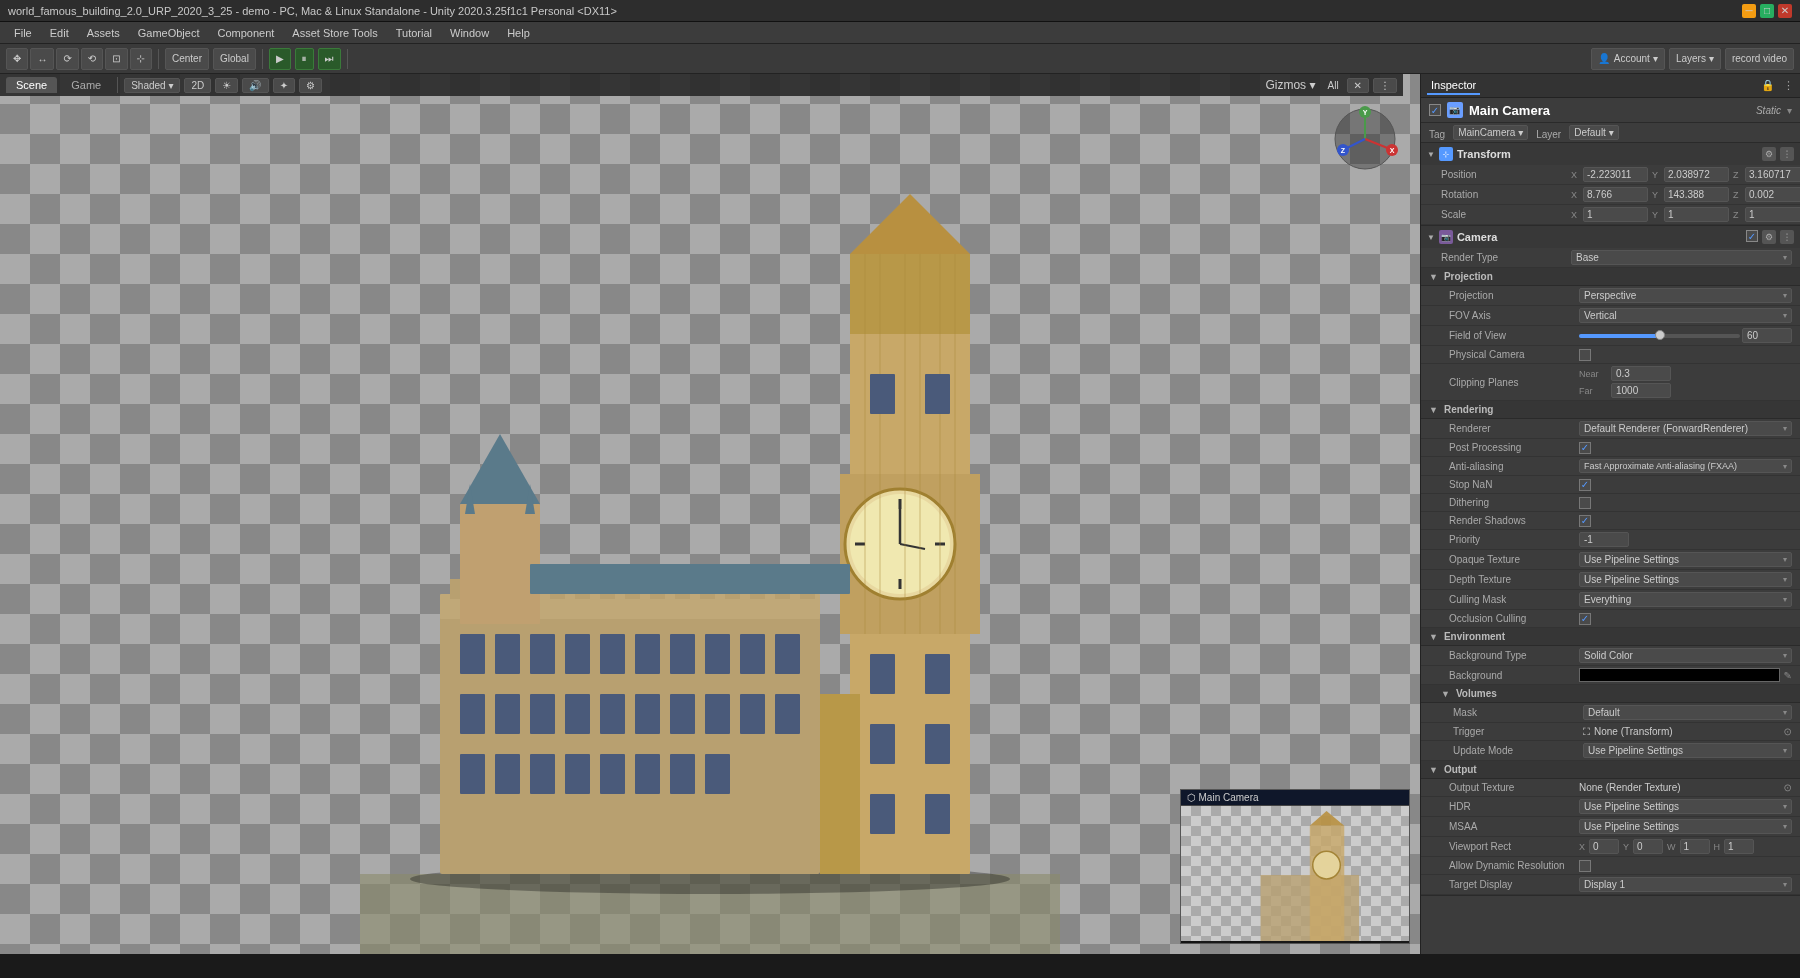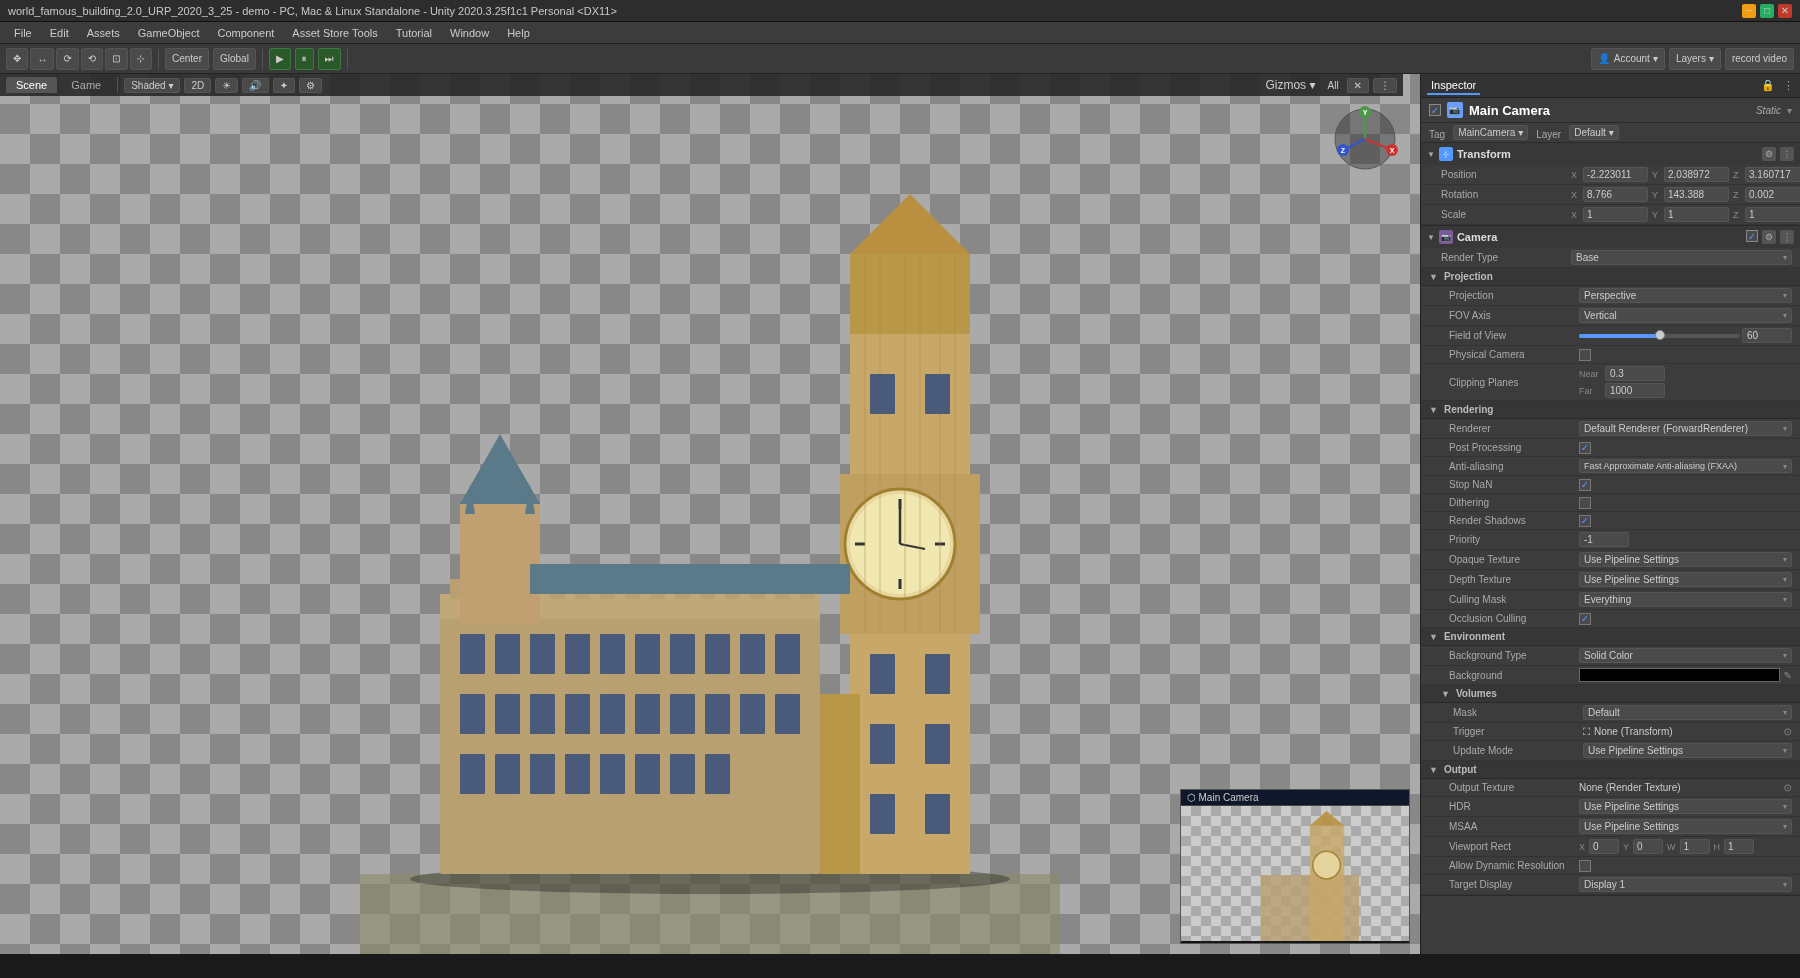--- a/index.html
+++ b/index.html
@@ -418,20 +418,21 @@
     }
     .near-far-group {
       flex: 1;
       display: flex;
       flex-direction: column;
       gap: 2px;
     }
     .near-far-row {
       display: flex;
       align-items: center;
+      gap: 6px;
     }
     .nf-label { font-size: 9px; color: #888; width: 26px; }
     .nf-input {
       background: #4a4a4a;
       border: 1px solid #555;
       color: #ccc;
       font-size: 10px;
       padding: 1px 4px;
       border-radius: 2px;
       width: 60px;

